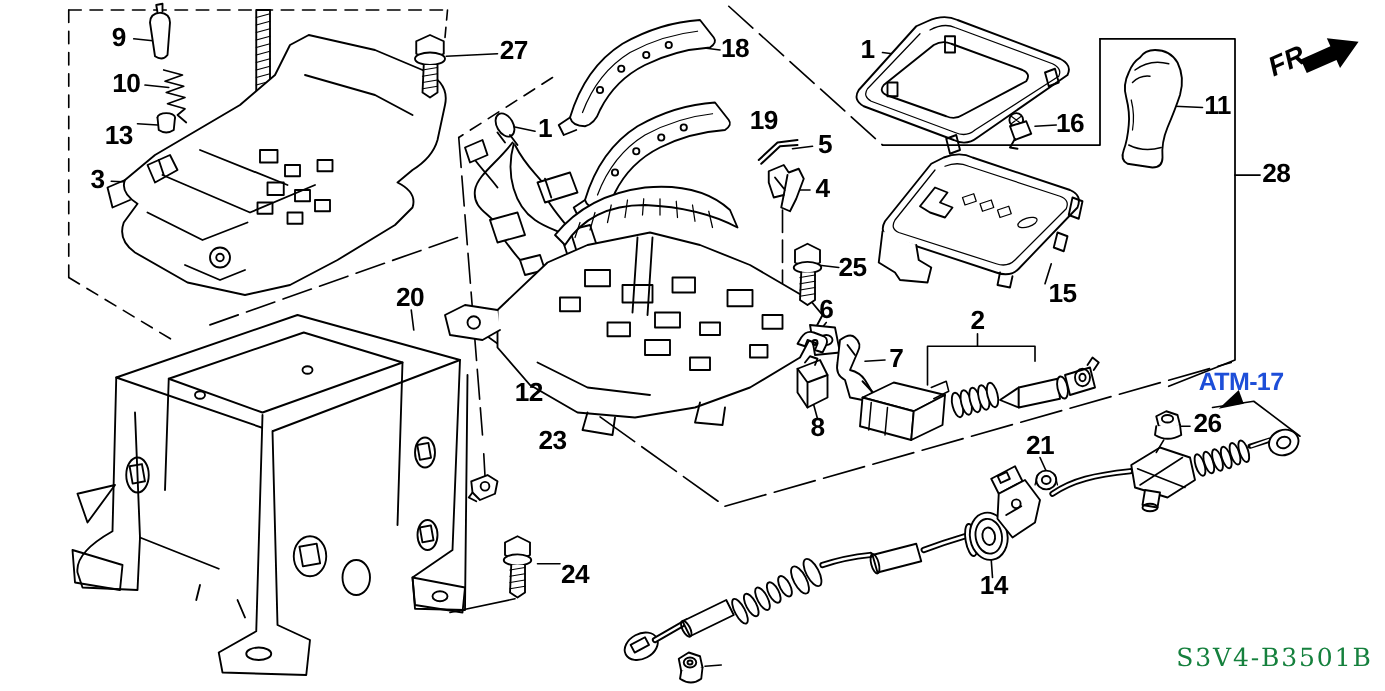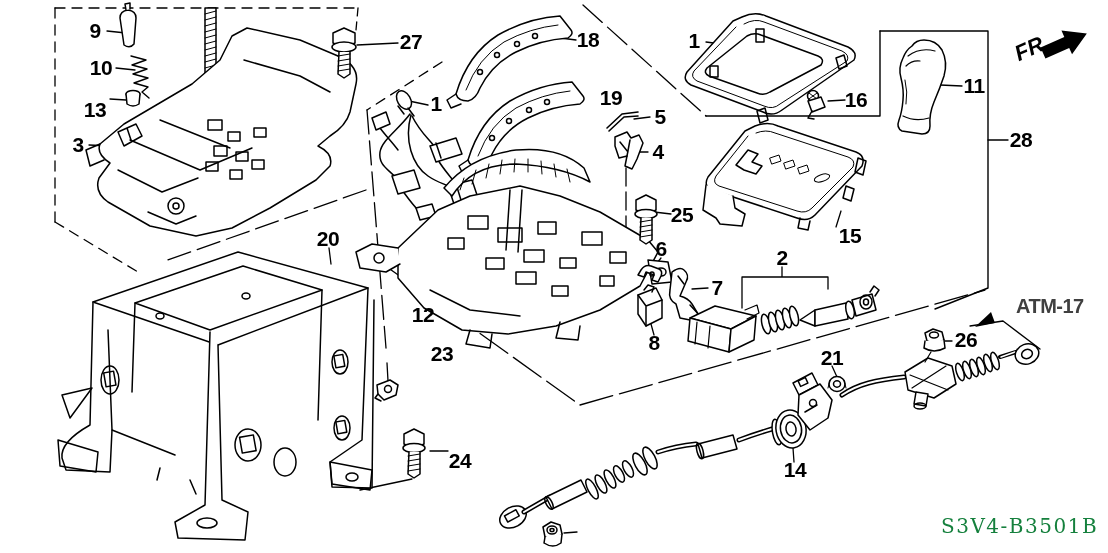--- a/index.html
+++ b/index.html
@@ -13,22 +13,22 @@
     position:absolute;transform:translate(-50%,-52%);
     font:bold 21px "Liberation Sans",sans-serif;letter-spacing:-0.5px;
     color:#000;white-space:nowrap;cursor:default;
   }
   .fr-label{
     position:absolute;left:1016px;top:42px;
     transform:rotate(-24deg);transform-origin:left center;
     font:bold italic 22px "Liberation Sans",sans-serif;color:#000;
   }
   .atm-label{
-    position:absolute;left:1016px;top:295px;
-    font:bold 20px "Liberation Sans",sans-serif;letter-spacing:-0.5px;color:#404040;
+    position:absolute;left:959px;top:295px;
+    font:bold 20px "Liberation Sans",sans-serif;letter-spacing:-0.5px;color:#1d4ed8;
   }
   .code-label{
     position:absolute;left:941px;top:514px;
     font:20px "DejaVu Serif","Liberation Serif",serif;letter-spacing:1.5px;color:#15803d;
   }
 </style>
 </head>
 <body>
 
 <div class="canvas">

